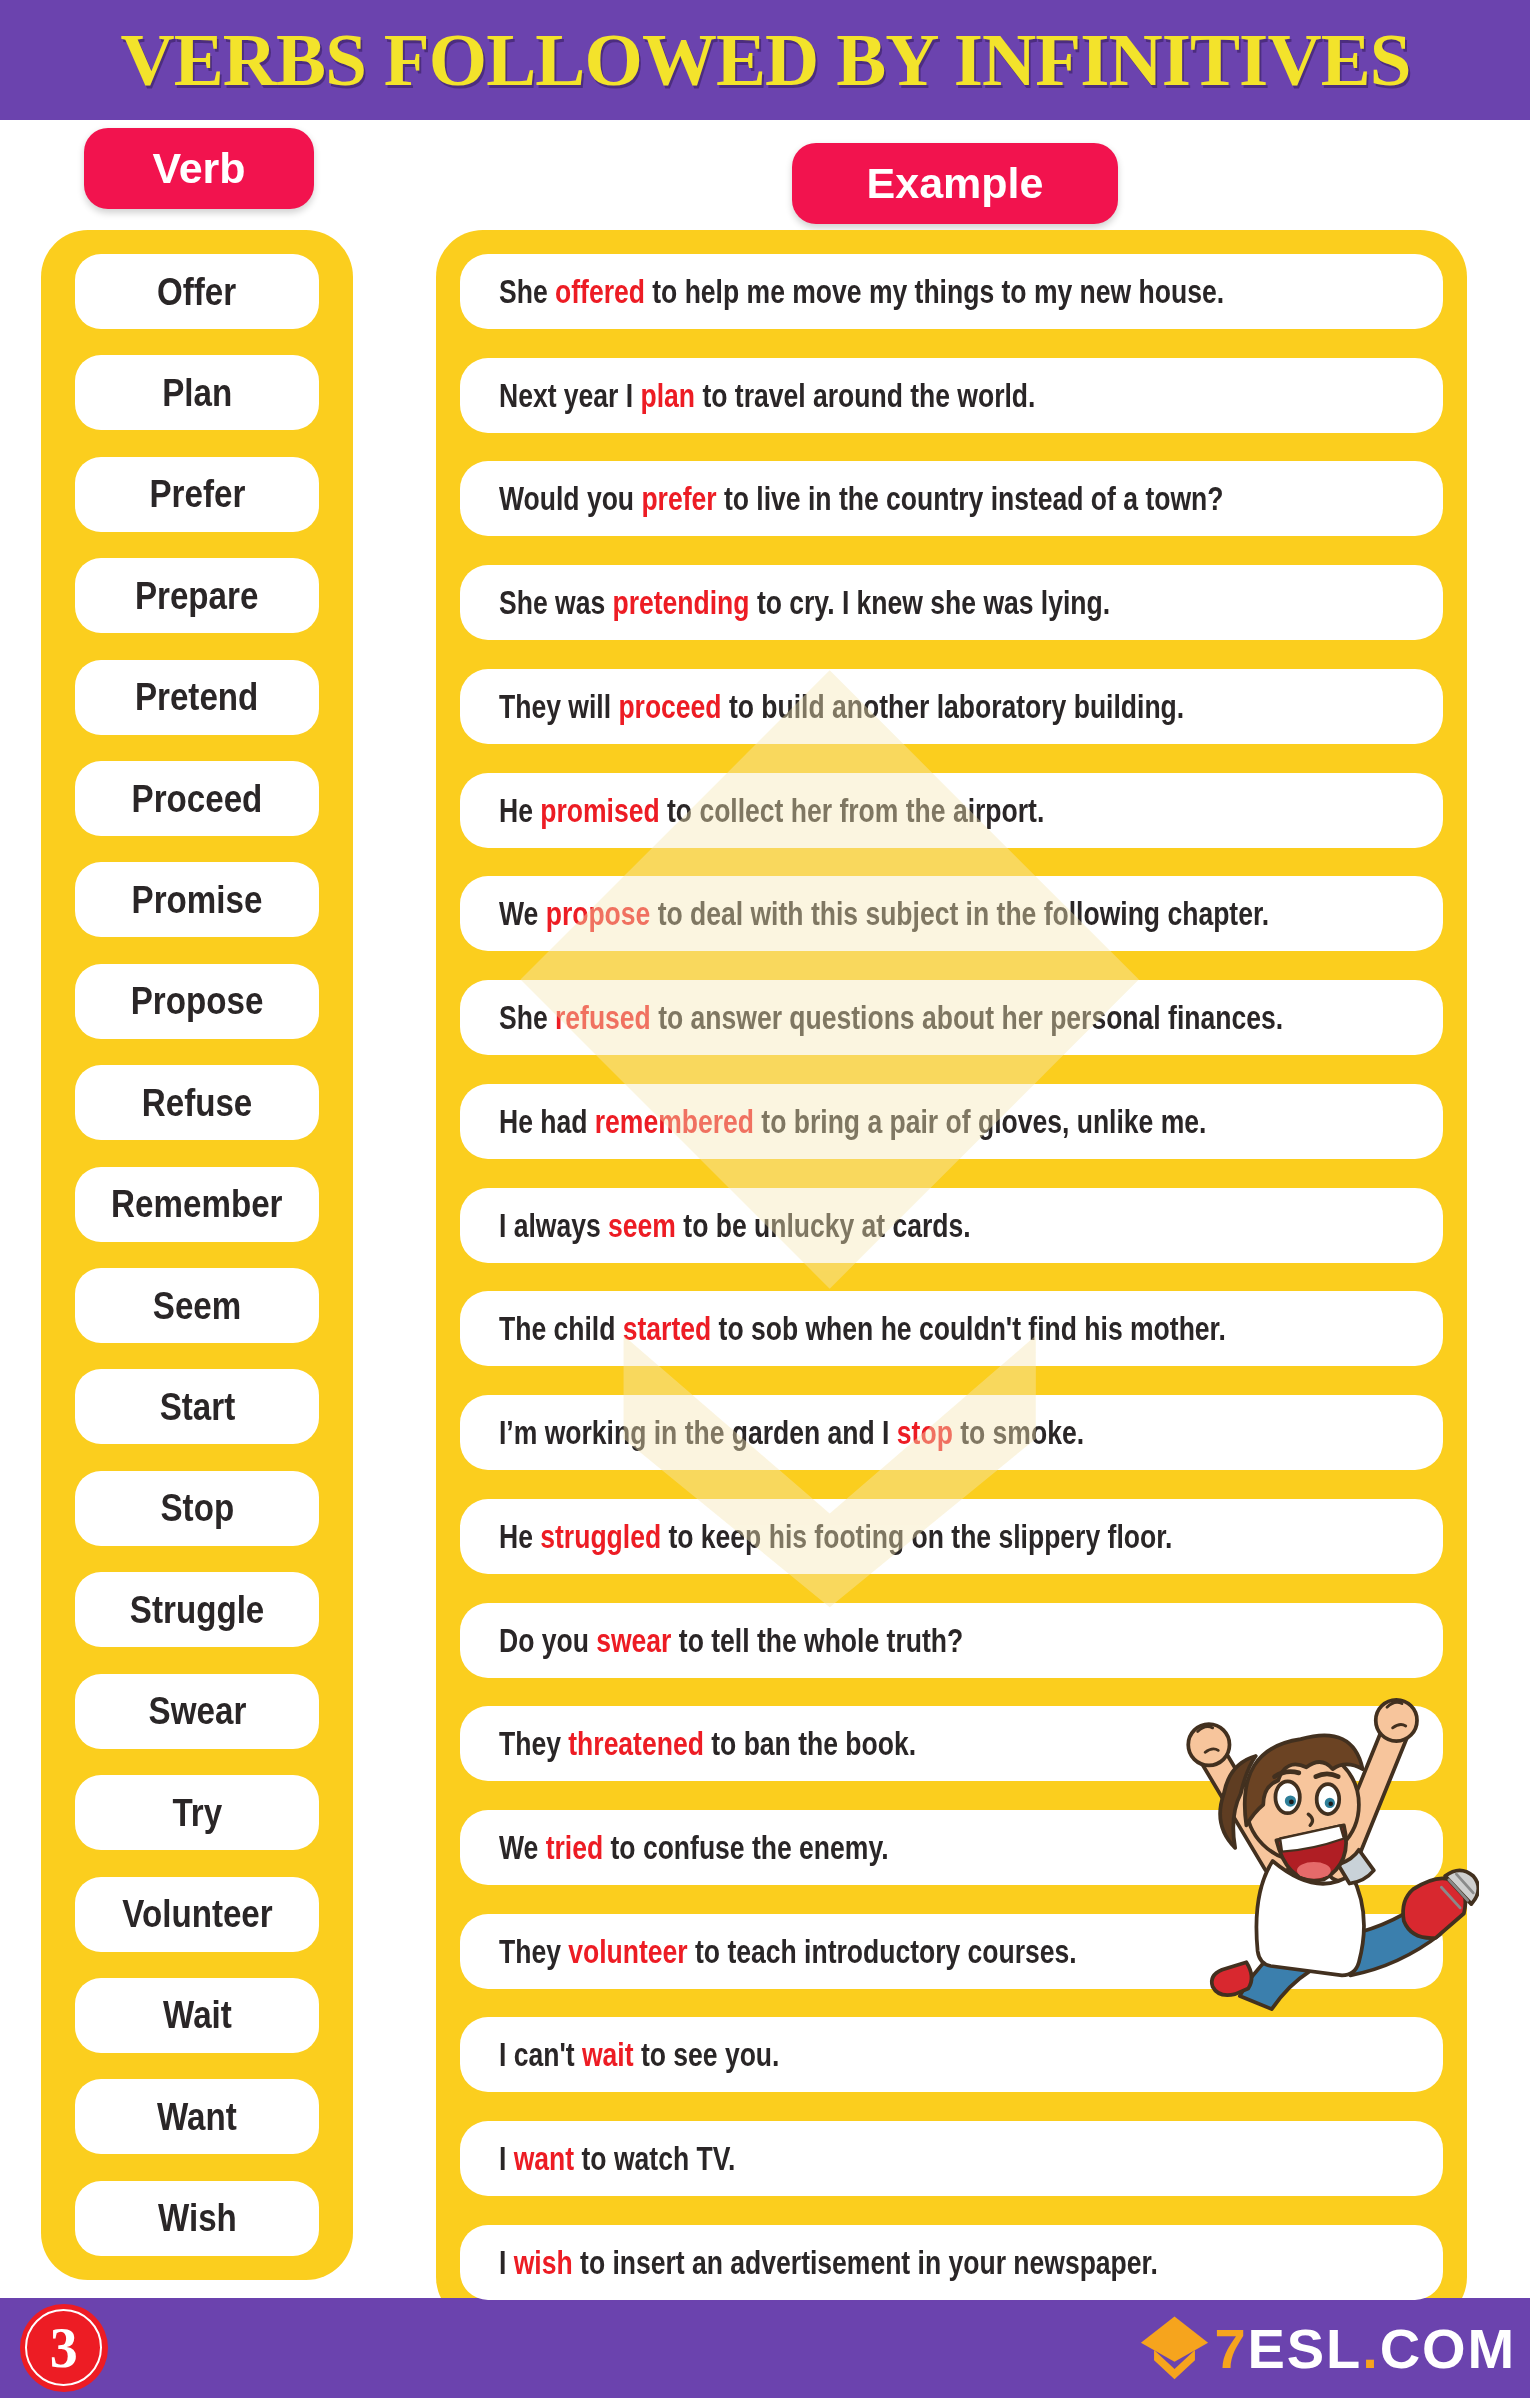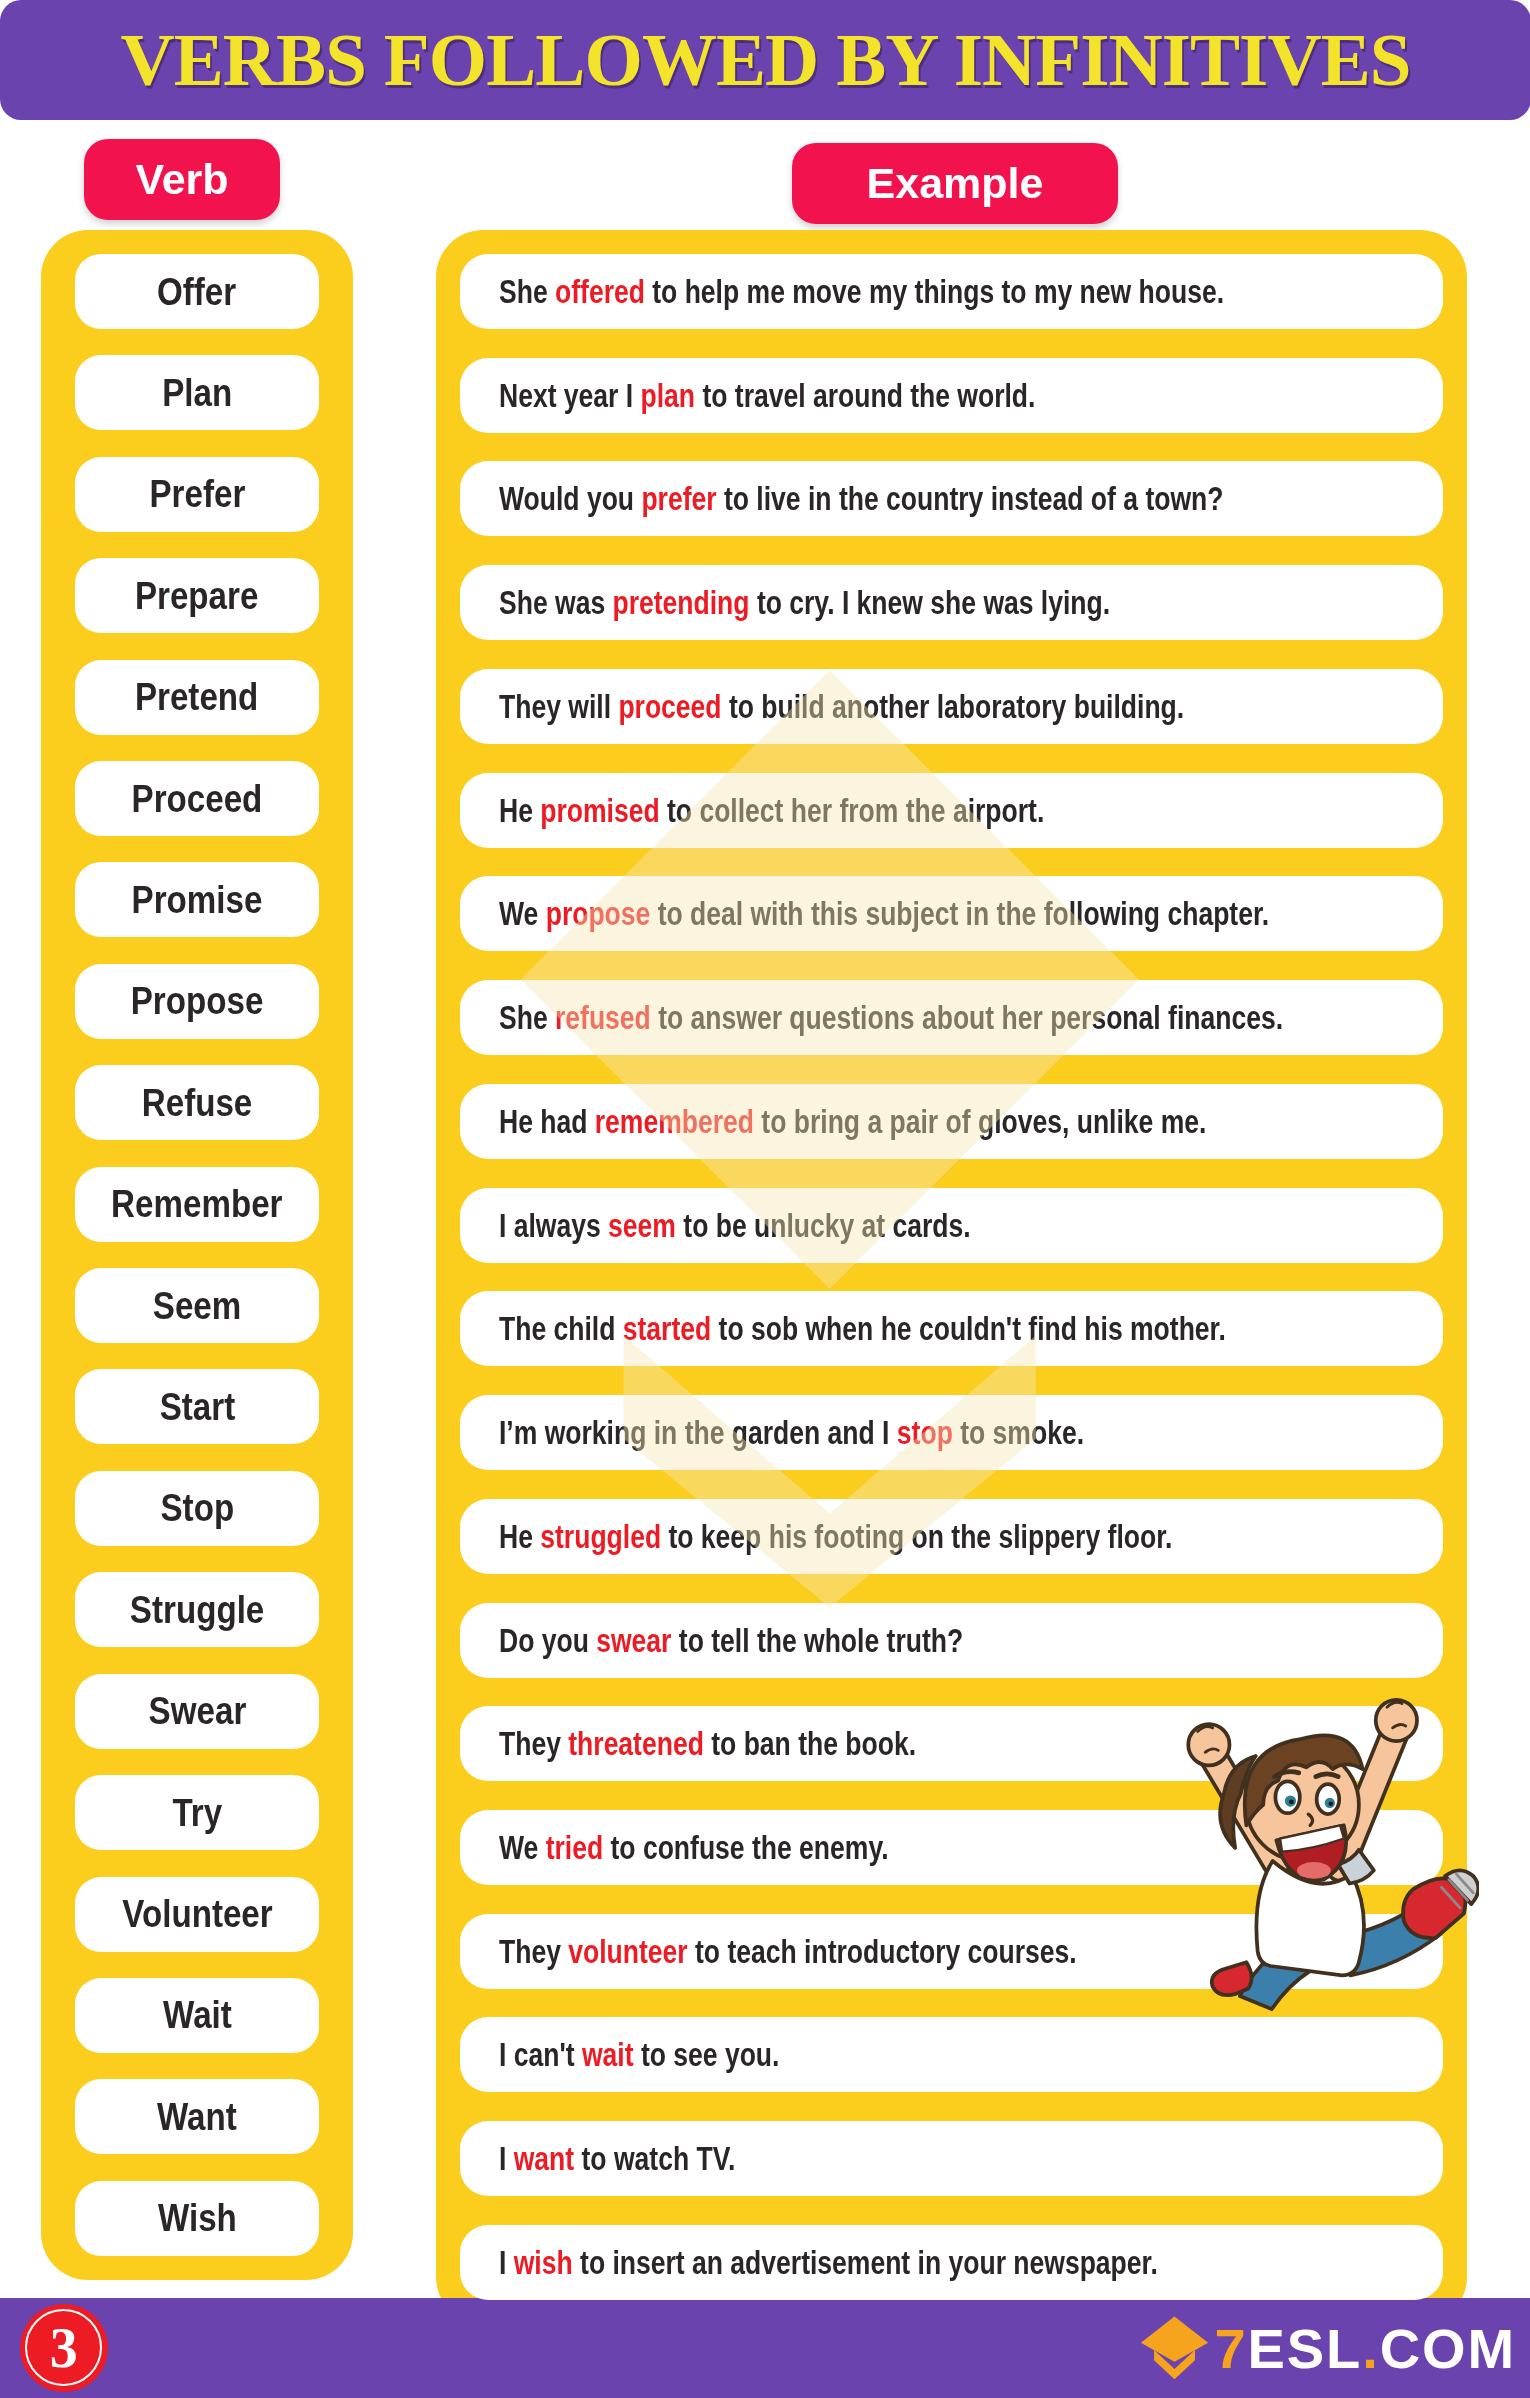--- a/index.html
+++ b/index.html
@@ -12,37 +12,37 @@
     --orange:#F6A41D;
     --cream:#F6E6B5;
     --white:#FFFFFF;
   }
   *{box-sizing:border-box;}
   html,body{margin:0;padding:0;width:1531px;height:2399px;background:#fff;
     font-family:"Liberation Sans", sans-serif;overflow:hidden;}
   .page{position:relative;width:1531px;height:2399px;background:#fff;}
 
   
-  .topbar{position:absolute;left:0;top:0;width:1531px;height:120px;background:var(--purple);border-radius:21px;}
+  .topbar{position:absolute;left:0;top:0;width:1531px;height:120px;background:var(--purple);}
   .topbar h1{
     margin:0;width:100%;text-align:center;line-height:120px;
     font-family:"Liberation Serif", serif;font-weight:700;font-size:75px;
     letter-spacing:-0.9px;color:var(--title-yellow);
     text-shadow:1.9px 2.8px 0 rgba(40,20,70,.45);
     white-space:nowrap;
   }
 
   
   .main{position:absolute;left:0;top:120px;width:1531px;height:2178px;}
   .pill-btn{
     position:absolute;height:81px;background:var(--crimson);border-radius:24px;
     color:#fff;font-weight:700;font-size:43px;display:flex;align-items:center;justify-content:center;
     box-shadow:0 3.7px 7.5px rgba(0,0,0,.18);
   }
-  .verb-btn{left:84px;top:19px;width:196px;}
+  .verb-btn{left:84px;top:8px;width:230px;}
   .example-btn{left:792px;top:22.5px;width:326px;}
 
   .ycol{position:absolute;top:110px;background:var(--gold);border-radius:47px;
     display:flex;flex-direction:column;justify-content:space-between;padding:24px 24px;}
   .verb-col{left:41px;width:312px;height:2050px;}
   .example-col{left:436px;width:1031px;height:2094px;}
 
   .verb-pill{
     width:244px;height:75px;margin:0 auto;background:#fff;border-radius:26px;
     display:flex;align-items:center;justify-content:center;flex:0 0 auto;

